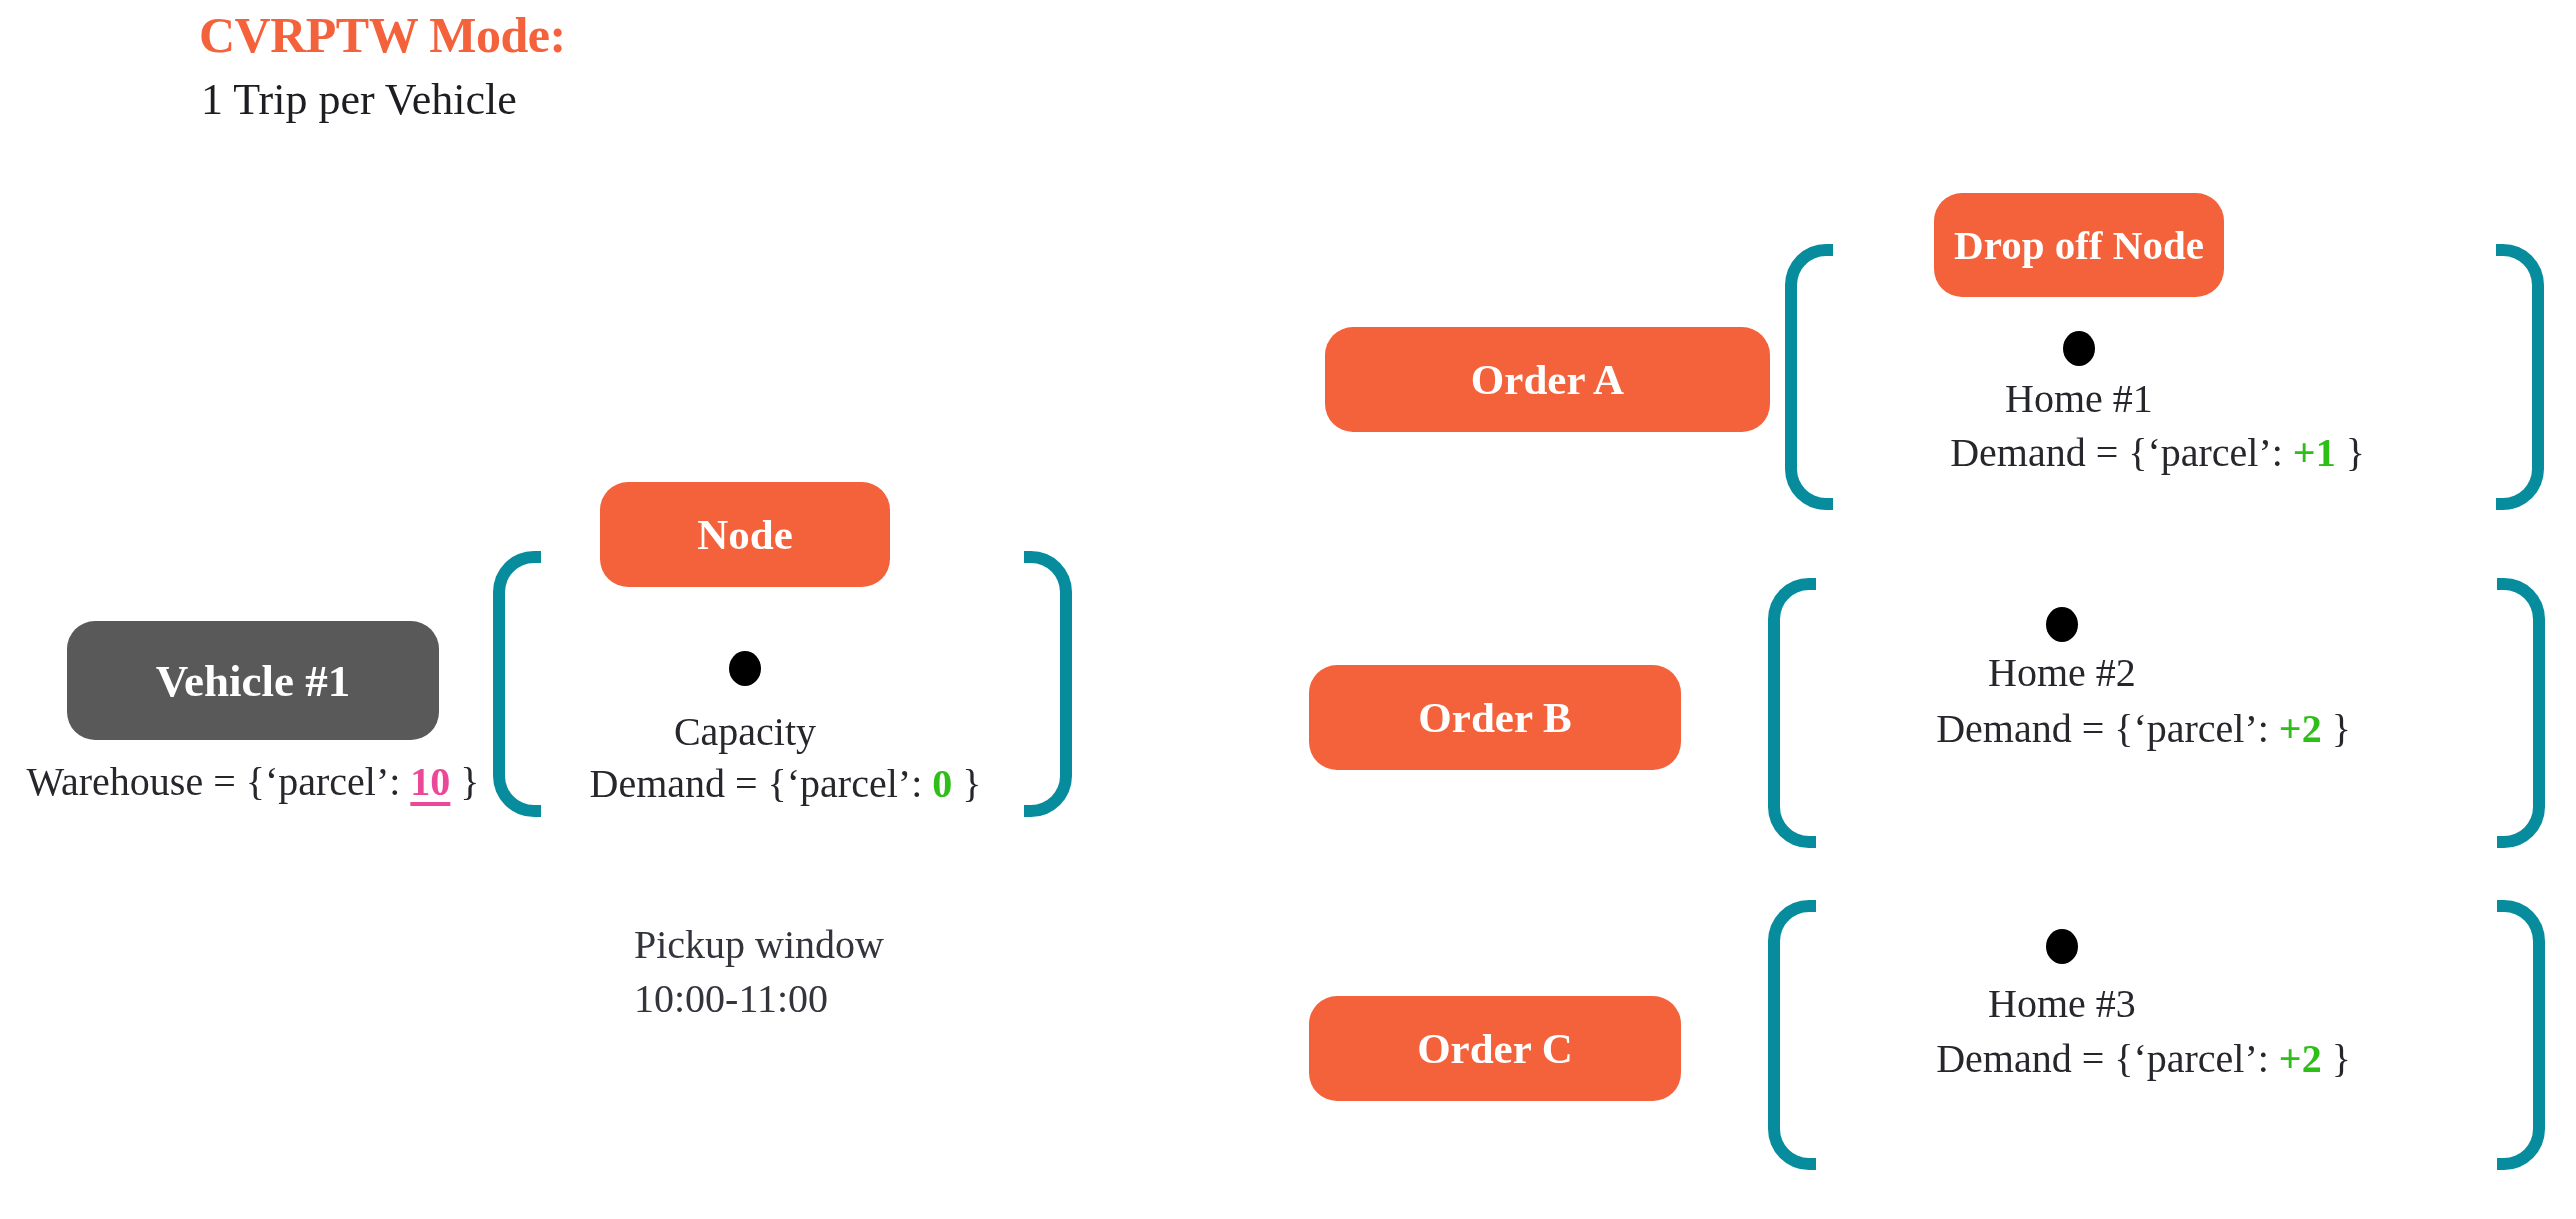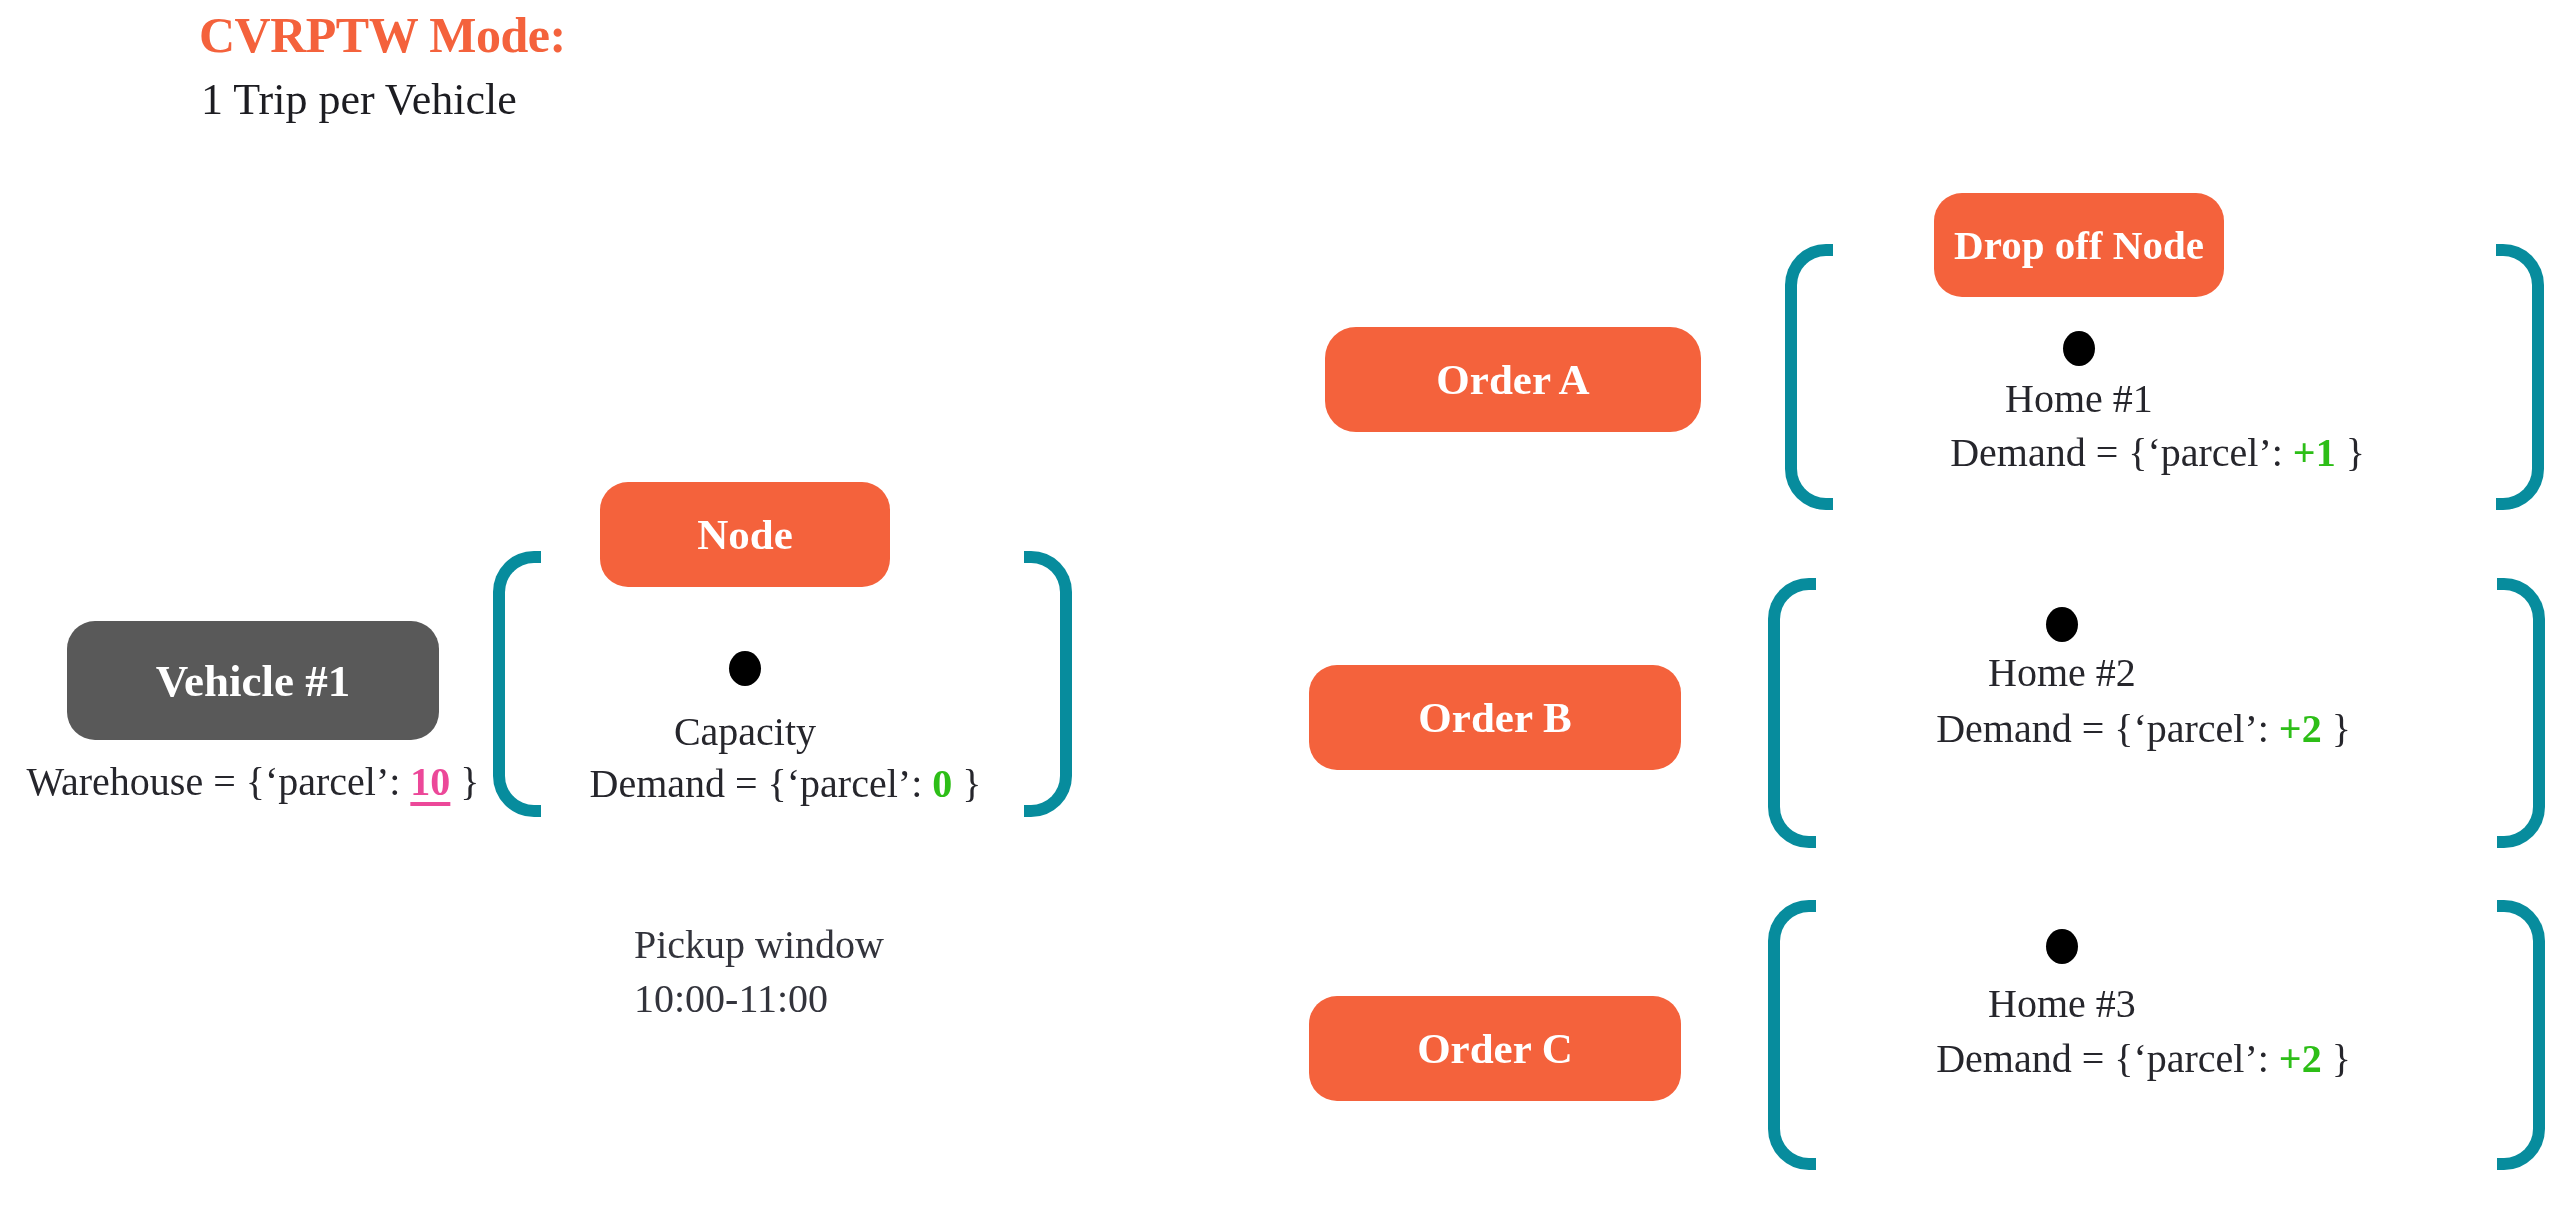--- a/index.html
+++ b/index.html
@@ -93,21 +93,21 @@
   <div class="abs badge" style="left:600px;top:482px;width:290px;height:105px;">Node</div>
   <span class="abs dot" style="left:729px;top:651px;"></span>
   <div class="abs tline" style="left:559px;top:710px;width:372px;">Capacity</div>
   <div class="abs tline" style="left:553px;top:762px;width:465px;"><span>Demand = {‘parcel’: </span><span class="gval">0</span><span> }</span></div>
 
   <div class="abs pickup" style="left:634px;top:918px;">
     <div>Pickup window</div>
     <div>10:00-11:00</div>
   </div>
 
-  <div class="abs badge" style="left:1325px;top:327px;width:376px;height:105px;border-radius:31px;">Order A</div>
+  <div class="abs badge" style="left:1325px;top:327px;width:445px;height:105px;">Order A</div>
   <div class="abs badge two-line" style="left:1934px;top:193px;width:290px;height:104px;">Drop off Node</div>
   <div class="abs bk l" style="left:1785px;top:244px;height:266px;"></div>
   <div class="abs bk r" style="left:2496px;top:244px;height:266px;"></div>
   <span class="abs dot" style="left:2063px;top:331px;"></span>
   <div class="abs tline" style="left:1893px;top:377px;width:372px;">Home #1</div>
   <div class="abs tline" style="left:1925px;top:431px;width:465px;"><span>Demand = {‘parcel’: </span><span class="gval">+1</span><span> }</span></div>
 
   <div class="abs badge" style="left:1309px;top:665px;width:372px;height:105px;text-align:center;">Order B</div>
   <div class="abs bk l" style="left:1768px;top:578px;height:270px;"></div>
   <div class="abs bk r" style="left:2497px;top:578px;height:270px;"></div>

